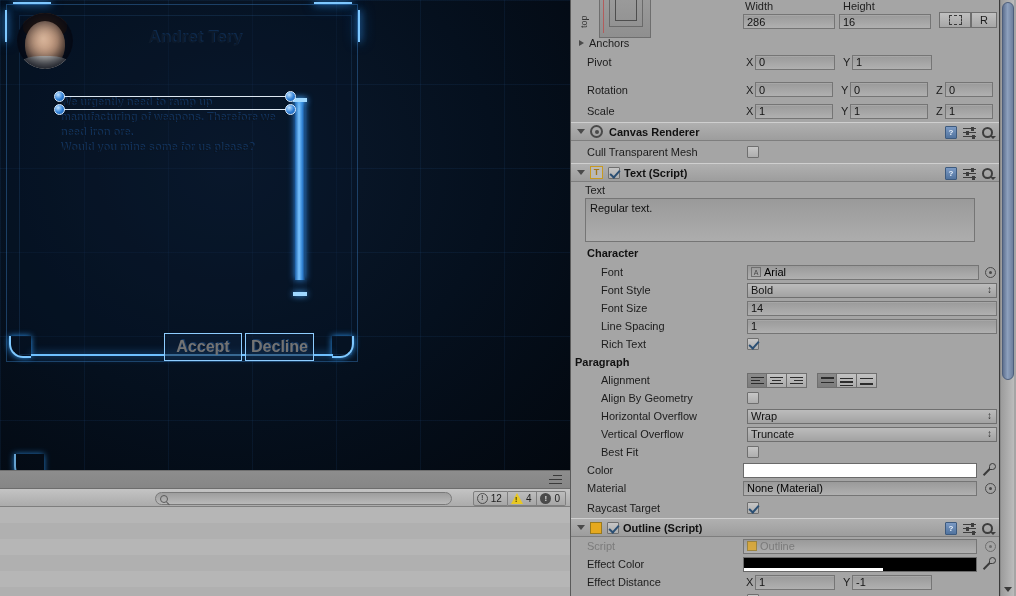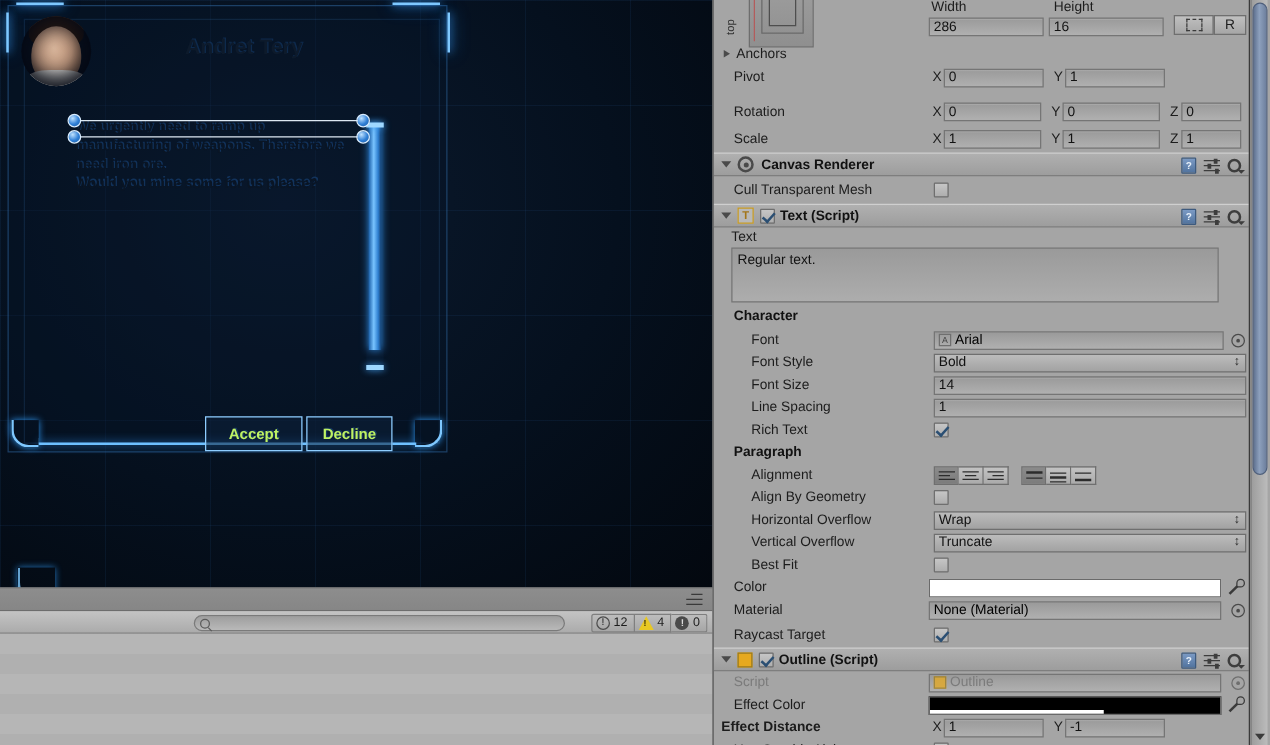--- a/index.html
+++ b/index.html
@@ -98,21 +98,21 @@
     background: linear-gradient(90deg,#1b5fa8,#79c4ff 40%,#2f7fd0 75%,#15406f);
     box-shadow: 0 0 7px #2f8ae0;
   }
   .ui-scrollbar .cap {
     position:absolute; left:0; width:14px; height:4px;
     background:#9fd8ff; box-shadow: 0 0 6px #3f9ef0;
   }
   .btn-game {
     position: absolute; top: 333px; height: 28px;
     border: 1px solid #8ecdff; background: rgba(12,32,58,.55);
-    color: #bef264; font-size: 12px; font-weight: bold;
+    color: #737373; font-size: 16px; font-weight: bold;
     display: flex; align-items: center; justify-content: center;
     text-shadow: 1px -1px 0 rgba(30,80,140,.5);
   }
   #btn-accept { left: 164px; width: 78px; }
   #btn-decline { left: 245px; width: 69px; }
   .sel-handle {
     position: absolute; width: 11px; height: 11px; border-radius: 50%;
     background: radial-gradient(circle at 35% 30%, #bfe2ff, #2f7fd6 55%, #1b5ba3);
     border: 1px solid #d8ecff;
   }
@@ -554,21 +554,21 @@
       <div class="row">
         <span class="lbl" style="position:absolute;left:30px;">Line Spacing</span>
         <div class="field" style="position:absolute;left:176px;width:250px;">1</div>
       </div>
 
       <div class="row">
         <span class="lbl" style="position:absolute;left:30px;">Rich Text</span>
         <span class="cb on" style="position:absolute;left:176px;"></span>
       </div>
 
-      <div class="row" style="height:18px;padding-left:16px;">
+      <div class="row" style="height:18px;padding-left:4px;">
         <span class="section-title">Paragraph</span>
       </div>
 
       <div class="row" style="height:18px;">
         <span class="lbl" style="position:absolute;left:30px;">Alignment</span>
         <span class="align-group" style="position:absolute;left:176px;">
           <span class="align-btn sel">
             <i style="top:3px;width:13px"></i>
               <i style="top:6px;width:9px"></i>
               <i style="top:9px;width:13px"></i>
@@ -670,21 +670,21 @@
 
       <div class="row">
         <span class="lbl" style="position:absolute;left:16px;">Effect Color</span>
         <div class="swatch" id="effect-color-swatch" style="position:absolute;left:172px;width:234px;background:#000000;">
           <span style="position:absolute;left:0;bottom:0;width:60%;height:3px;background:#ffffff;"></span>
         </div>
         <span class="eyedrop" style="position:absolute;left:412px;"></span>
       </div>
 
       <div class="row">
-        <span class="lbl" style="position:absolute;left:6px;font-weight:bold;">Effect Distance</span>
+        <span class="lbl" style="position:absolute;left:16px;">Effect Distance</span>
         <span class="axis" style="position:absolute;left:175px;">X</span>
         <div class="field" style="position:absolute;left:184px;width:80px;">1</div>
         <span class="axis" style="position:absolute;left:272px;">Y</span>
         <div class="field" style="position:absolute;left:281px;width:80px;">-1</div>
       </div>
 
       <div class="row">
         <span class="lbl" style="position:absolute;left:16px;">Use Graphic Alpha</span>
         <span class="cb on" style="position:absolute;left:176px;"></span>
       </div>

